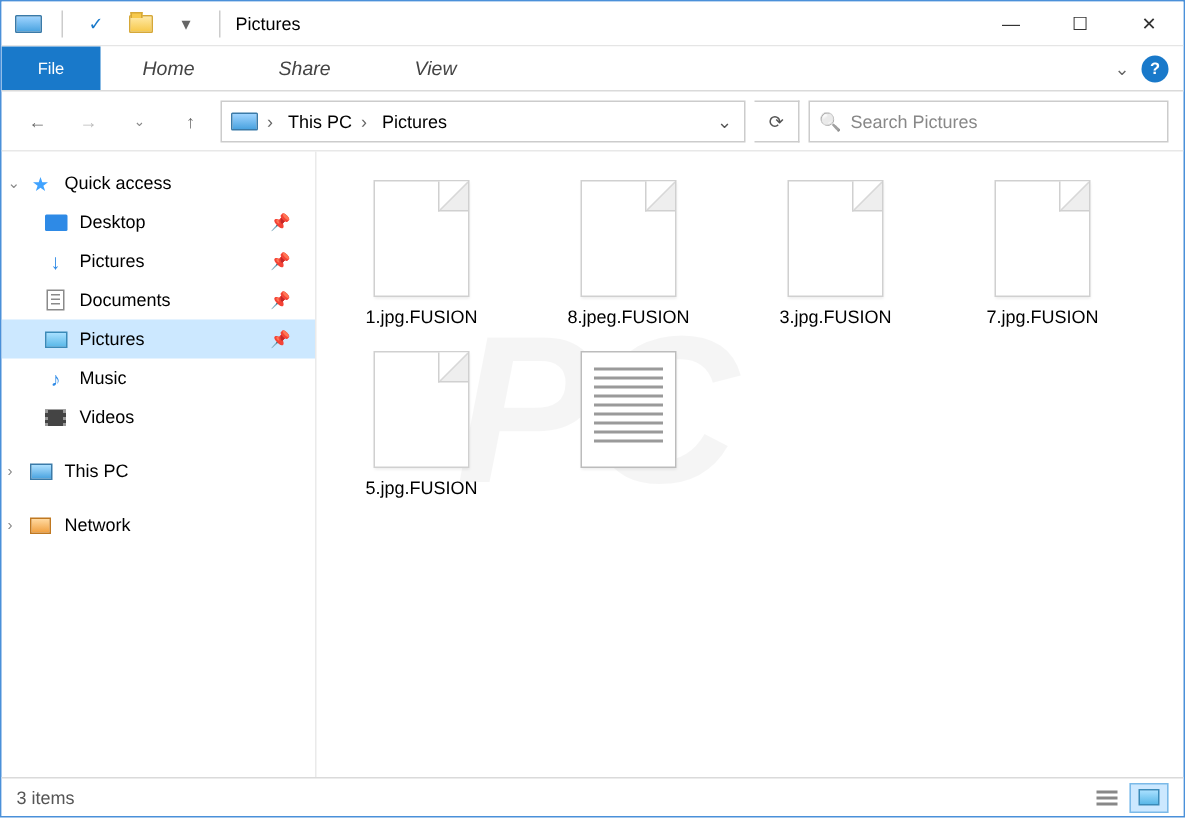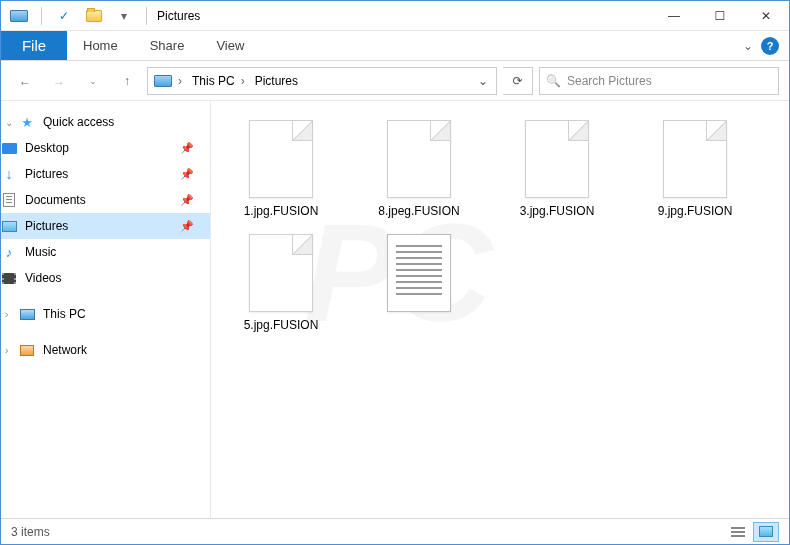--- a/index.html
+++ b/index.html
@@ -14,22 +14,22 @@
 .qat-icon { width: 24px; height: 22px; display: flex; align-items: center; justify-content: center; }
 .folder-mini { width: 16px; height: 12px; background: linear-gradient(#ffe9a6,#f7c94b); border: 1px solid #d6a837; border-radius: 1px; position: relative; }
 .folder-mini::before { content:""; position:absolute; top:-3px; left:0; width:6px; height:3px; background:#f7c94b; border:1px solid #d6a837; border-bottom:none; }
 .title-sep { width:1px; height:18px; background:#ccc; margin:0 4px; }
 .title-text { margin-left: 6px; color:#000; }
 .winctrl { margin-left:auto; display:flex; }
 .winbtn { width:46px; height:30px; display:flex; align-items:center; justify-content:center; color:#333; }
 
 
 .ribbon { height: 30px; background:#fff; display:flex; align-items:stretch; border-bottom:1px solid #dadada; position:relative; z-index:2;}
-.file-tab { background:#1979ca; color:#fff; width:66px; display:flex; align-items:center; justify-content:center; font-size:15px; }
-.rtab { padding:0 16px; display:flex; align-items:center; color:#444; font-size:13px; }
+.file-tab { background:#1979ca; color:#fff; width:66px; display:flex; align-items:center; justify-content:center; font-size:11px; }
+.rtab { padding:0 28px; display:flex; align-items:center; color:#444; font-size:13px;font-style:italic; }
 .ribbon-right { margin-left:auto; display:flex; align-items:center; padding-right:10px; gap:8px; }
 .help-circle { width:18px; height:18px; border-radius:50%; background:#1979ca; color:#fff; display:flex; align-items:center; justify-content:center; font-size:11px; font-weight:bold; }
 
 
 .addr-row { height:40px; display:flex; align-items:center; padding:4px 10px; gap:6px; border-bottom:1px solid #e8e8e8; position:relative; z-index:2;}
 .navbtn { width:28px; height:28px; display:flex; align-items:center; justify-content:center; color:#666; border-radius:2px; }
 .navbtn.disabled { color:#bbb; }
 .addr-box { flex:1; height:28px; border:1px solid #ccc; display:flex; align-items:center; padding:0 2px; background:#fff; }
 .crumb { display:flex; align-items:center; padding:0 4px; gap:4px; height:100%; }
 .crumb-sep { color:#666; padding:0 2px; }
@@ -37,21 +37,21 @@
 .refresh { width:30px; height:28px; border:1px solid #ccc; border-left:none; display:flex; align-items:center; justify-content:center; color:#555; }
 .search-box { width:240px; height:28px; border:1px solid #ccc; display:flex; align-items:center; padding:0 6px; color:#888; gap:6px; }
 .pc-mini { width:18px; height:12px; background:linear-gradient(#9fd4ff,#4aa3e0); border:1px solid #3a7aa8; border-radius:1px; }
 
 
 .main { display:flex; height:calc(545px - 30px - 30px - 40px - 26px - 2px); position:relative; z-index:1;}
 
 
 .navpane { width:210px; border-right:1px solid #eaeaea; padding:8px 0; overflow:hidden; }
 .navgroup { margin-bottom:10px; }
-.navitem { height:26px; display:flex; align-items:center; gap:8px; color:#000; position:relative; }
+.navitem { height:26px; display:flex; align-items:center; padding-left:28px; gap:8px; color:#000; position:relative; }
 .navitem.root { padding-left:18px; }
 .navitem.selected { background:#cce8ff; }
 .navitem .pin { margin-left:auto; margin-right:16px; color:#9a9a9a; font-size:11px; }
 .navitem .icon { width:16px; height:16px; display:flex; align-items:center; justify-content:center; }
 .ico-star { color:#40a3ff; font-size:13px; }
 .ico-desktop { width:15px; height:11px; background:#2e8ae6; border-radius:1px; }
 .ico-down { color:#2e8ae6; font-size:14px; }
 .ico-doc { width:12px; height:14px; background:#fff; border:1px solid #8a8a8a; position:relative; }
 .ico-doc::after { content:""; position:absolute; top:2px; left:2px; right:2px; height:1px; background:#8a8a8a; box-shadow:0 3px 0 #8a8a8a, 0 6px 0 #8a8a8a; }
 .ico-pic { width:15px; height:11px; background:linear-gradient(#a8e0ff,#5ab8e8); border:1px solid #3a8ab8; }
@@ -231,21 +231,21 @@
           </div>
         </div>
         <div class="file-label">3.jpg.FUSION</div>
       </div>
       <div class="file">
         <div class="file-iconwrap">
           <div class="blank-file">
             <div class="fold"></div>
           </div>
         </div>
-        <div class="file-label">9.jpg.FUSION</div>
+        <div class="file-label">7.jpg.FUSION</div>
       </div>
       <div class="file">
         <div class="file-iconwrap">
           <div class="blank-file">
             <div class="fold"></div>
           </div>
         </div>
         <div class="file-label">5.jpg.FUSION</div>
       </div>
       <div class="file">

